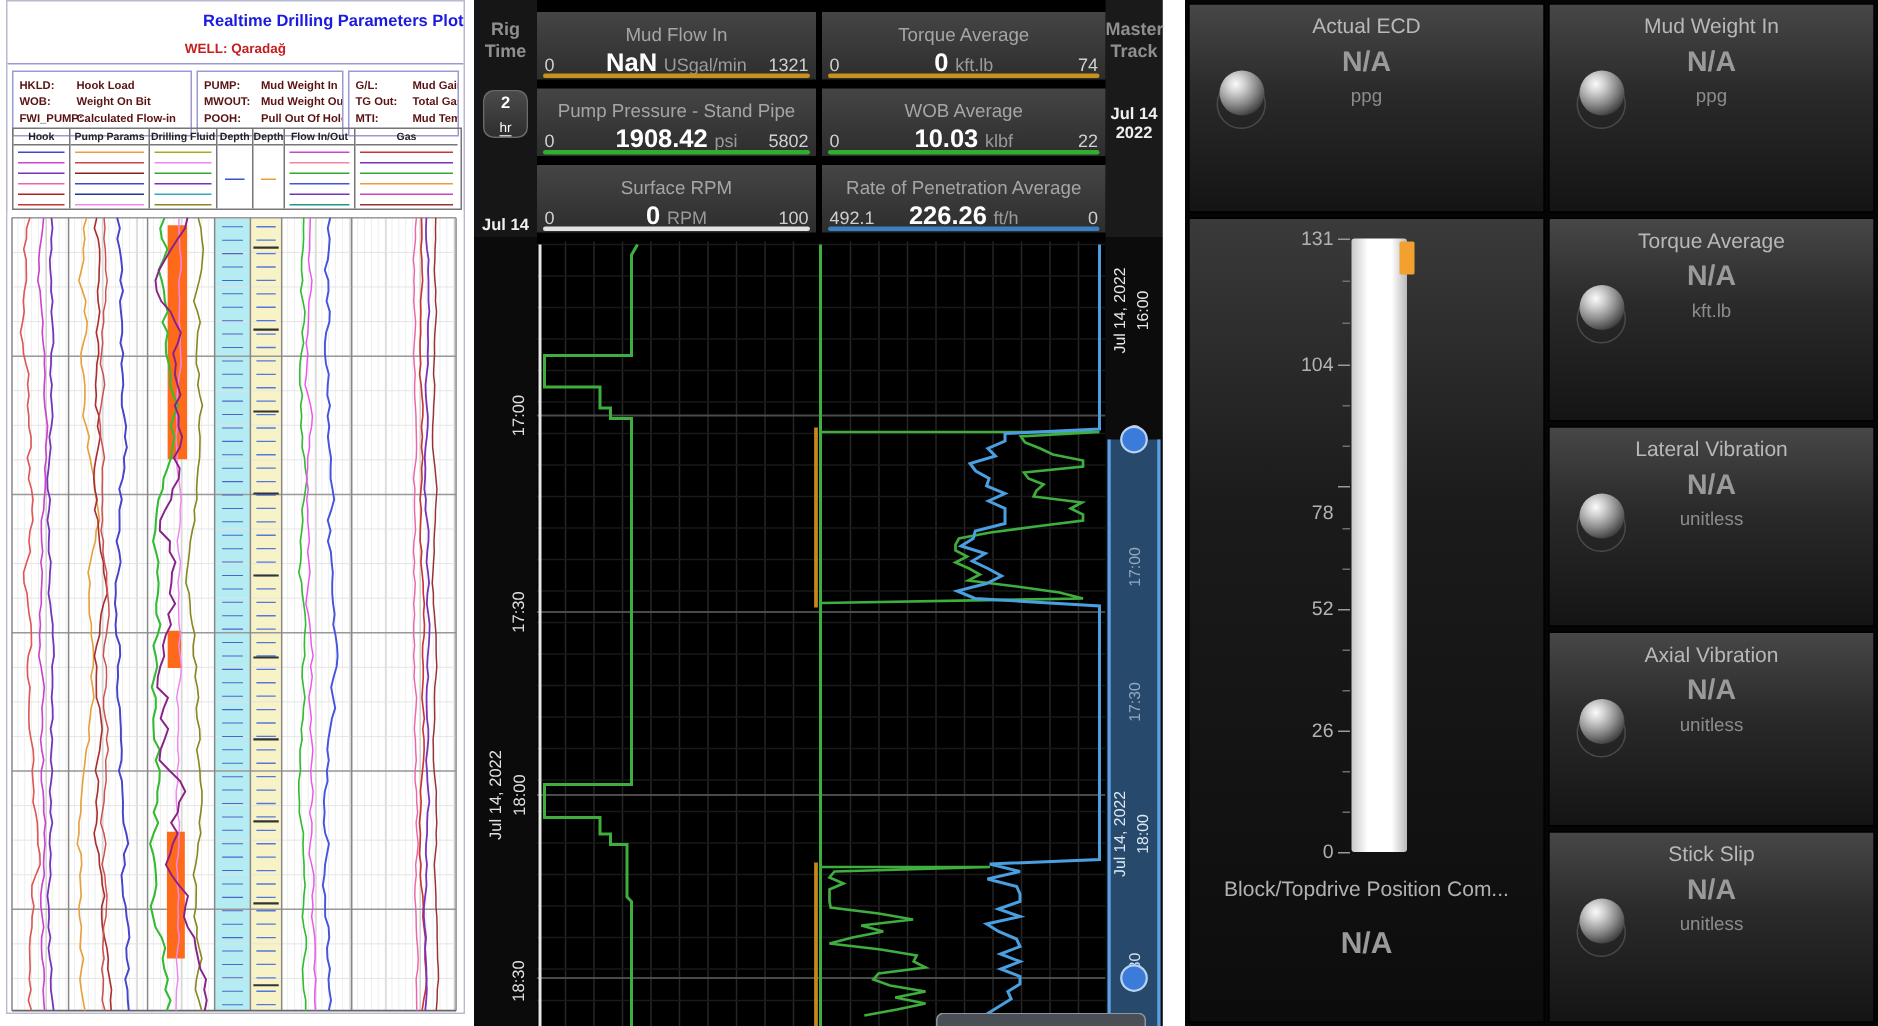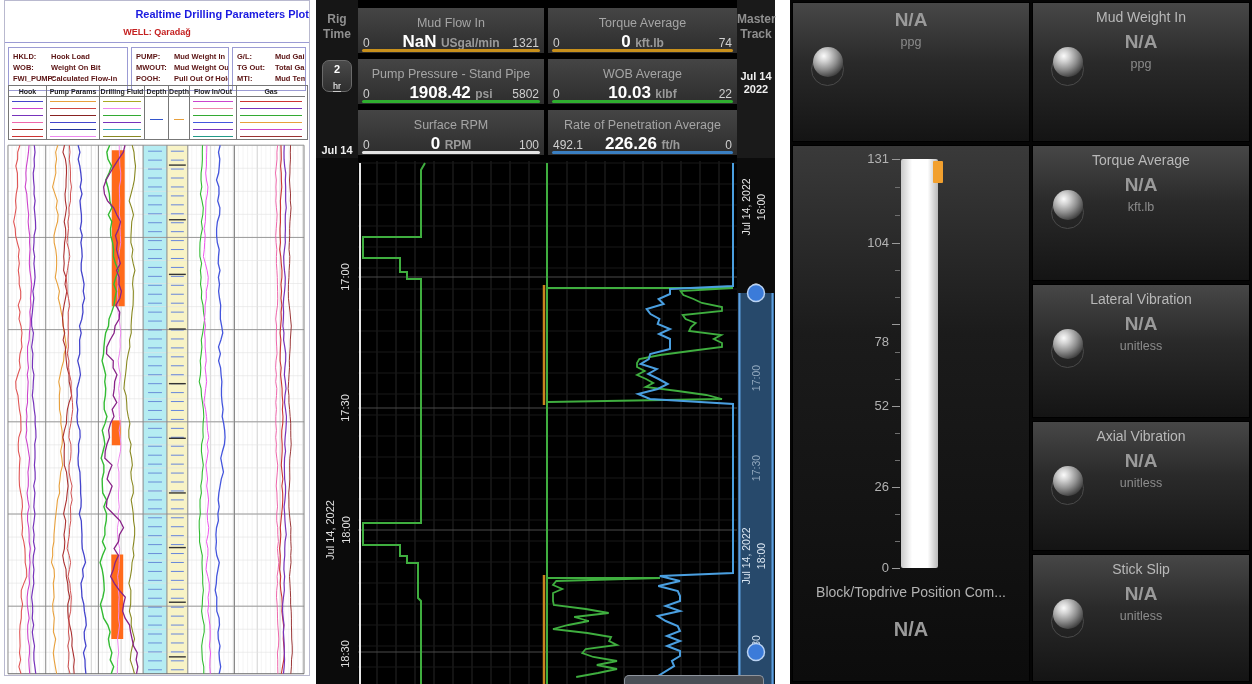--- a/index.html
+++ b/index.html
@@ -35,21 +35,21 @@
   #hr-button .v{font-size:11px;font-weight:bold;display:block}
   #hr-button .u{font-size:9px;display:inline-block;border-bottom:1px solid #ccc;line-height:10px}
   .gauge-grid{position:absolute;left:42px;top:8px;width:379px}
   .g-tile{position:absolute;height:45px;background:linear-gradient(#454545,#2d2d2d);padding-top:8px}
   .g-title{text-align:center;color:#a5a5a5;font-size:12.5px;height:16px;white-space:nowrap;overflow:hidden}
   .g-valrow{position:relative;height:22px}
   .g-min{position:absolute;left:5px;top:4px;color:#cfcfcf;font-size:12px}
   .g-max{position:absolute;right:5px;top:4px;color:#cfcfcf;font-size:12px}
   .g-center{position:absolute;left:0;right:0;top:0;text-align:center;color:#fff}
   .g-value{font-size:17px;font-weight:bold}
-  .g-unit{font-size:12px;color:#9a9a9a;font-weight:bold}
+  .g-unit{font-size:12px;color:#9a9a9a;font-weight:normal}
   .g-bar{position:absolute;left:4px;right:4px;bottom:1px;height:3px;border-radius:2px}
   #mid-chart-wrap,#mid-time-wrap,#master-wrap{position:absolute;top:158px;height:526px}
   #mid-time-wrap{left:0;width:42px}
   #mid-chart-wrap{left:42px;width:379px}
   #master-wrap{right:0;width:38px}
   #h-scrollbar{position:absolute;left:308px;bottom:0;width:140px;height:9px;background:#4a4f56;border:1px solid #8f959e;border-bottom:none;border-radius:5px 5px 0 0;cursor:pointer}
 
   
   #right-panel{position:absolute;left:790px;top:0;width:462px;height:684px;background:#050505}
   .r-tile{position:absolute;background:linear-gradient(180deg,#474747 0%,#2a2a2a 42%,#141414 100%);border:1px solid #000;padding-top:6px}
@@ -595,20 +595,21 @@
           <text x="765" y="556" fill="#dce7f3" font-size="10.5" text-anchor="middle" transform="rotate(-90 765 556)" font-family="Liberation Sans, sans-serif">18:00</text>
           <text x="760" y="641" fill="#cfdff0" font-size="10.5" text-anchor="middle" transform="rotate(-90 760 641)" font-family="Liberation Sans, sans-serif">30</text>
           <circle cx="756" cy="293" r="8.5" fill="#3b7bd9" stroke="#b9d2f2" stroke-width="1.5" style="cursor:grab"></circle>
           <circle cx="756" cy="652" r="8.5" fill="#3b7bd9" stroke="#b9d2f2" stroke-width="1.5" style="cursor:grab"></circle>
         </svg></div>
     <div id="h-scrollbar"></div>
   </div>
 
   <div id="right-panel">
     <div class="r-tile" style="left:2px;top:2px;width:238px;height:140px">
+      <div class="r-title">Actual ECD</div>
       <div class="r-na">N/A</div>
       <div class="r-unit">ppg</div>
       <div class="orb-ring"></div>
         <div class="orb"></div>
     </div>
     <div class="r-tile" style="left:242px;top:2px;width:218px;height:140px">
       <div class="r-title">Mud Weight In</div>
       <div class="r-na">N/A</div>
       <div class="r-unit">ppg</div>
       <div class="orb-ring"></div>

